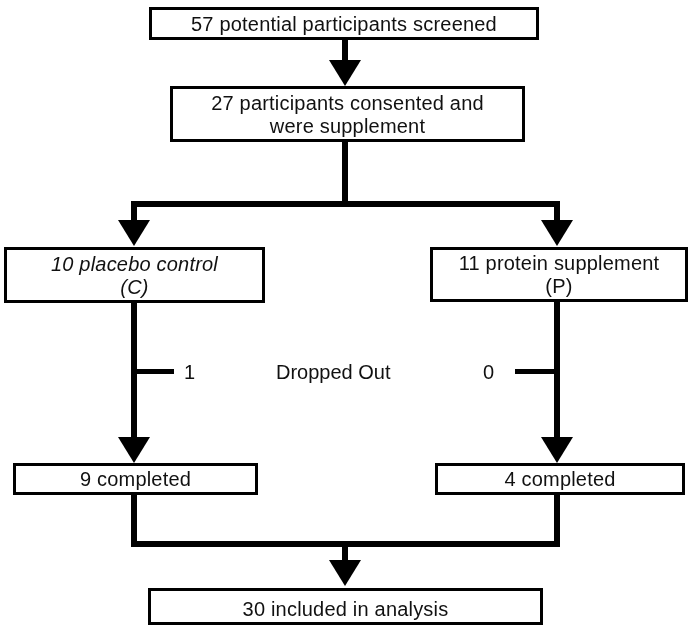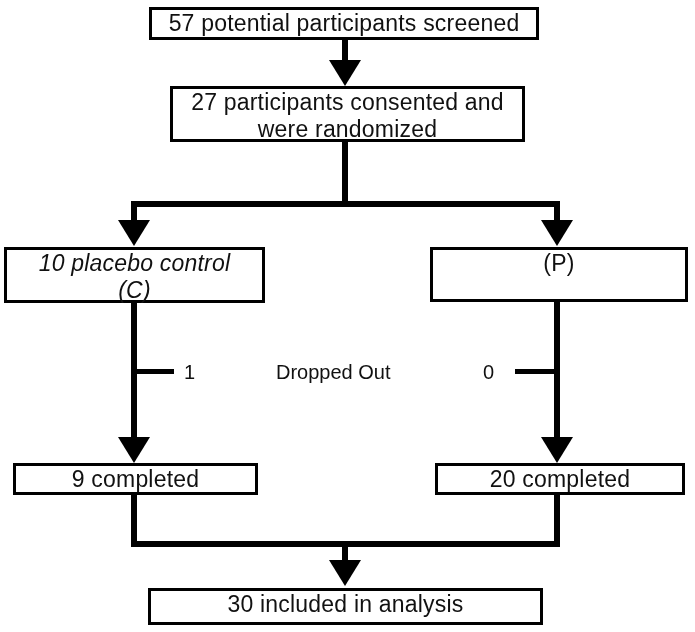--- a/index.html
+++ b/index.html
@@ -17,23 +17,23 @@
     overflow: hidden;
   }
   .box {
     position: absolute;
     box-sizing: border-box;
     background: var(--box-fill, #ffffff);
     border: 3px solid var(--line, #000000);
     display: flex;
     flex-direction: column;
     align-items: center;
-    justify-content: flex-start;
+    justify-content: flex-end;
     text-align: center;
-    font-size: 23px;
+    font-size: 20px;
     line-height: 1.18;
     letter-spacing: 0.2px;
   }
   .hline, .vline, .tick {
     position: absolute;
     background: var(--line, #000000);
   }
   .vline { width: 6px; }
   .hline { height: 6px; }
   .tick  { height: 5px; }
@@ -90,38 +90,39 @@
 <body>
 
 <div id="canvas">
 
   <div class="box" id="n-screened">
     <span>57 potential participants screened</span>
   </div>
 
   <div class="box" id="n-randomized">
     <span>27 participants consented and</span>
-    <span>were randomized</span>
+    <span>were supplement</span>
   </div>
 
   <div class="box" id="n-placebo">
     <span>10 placebo control</span>
     <span>(C)</span>
   </div>
 
   <div class="box" id="n-protein">
+    <span>11 protein supplement</span>
     <span>(P)</span>
   </div>
 
   <div class="box" id="n-placebo-completed">
     <span>9 completed</span>
   </div>
 
   <div class="box" id="n-protein-completed">
-    <span>20 completed</span>
+    <span>4 completed</span>
   </div>
 
   <div class="box" id="n-analysis">
     <span>30 included in analysis</span>
   </div>
 
   <div class="vline" id="c1-shaft"></div>
   <div class="arrow-down" id="c1-head"></div>
 
   <div class="vline" id="c2-shaft"></div>

